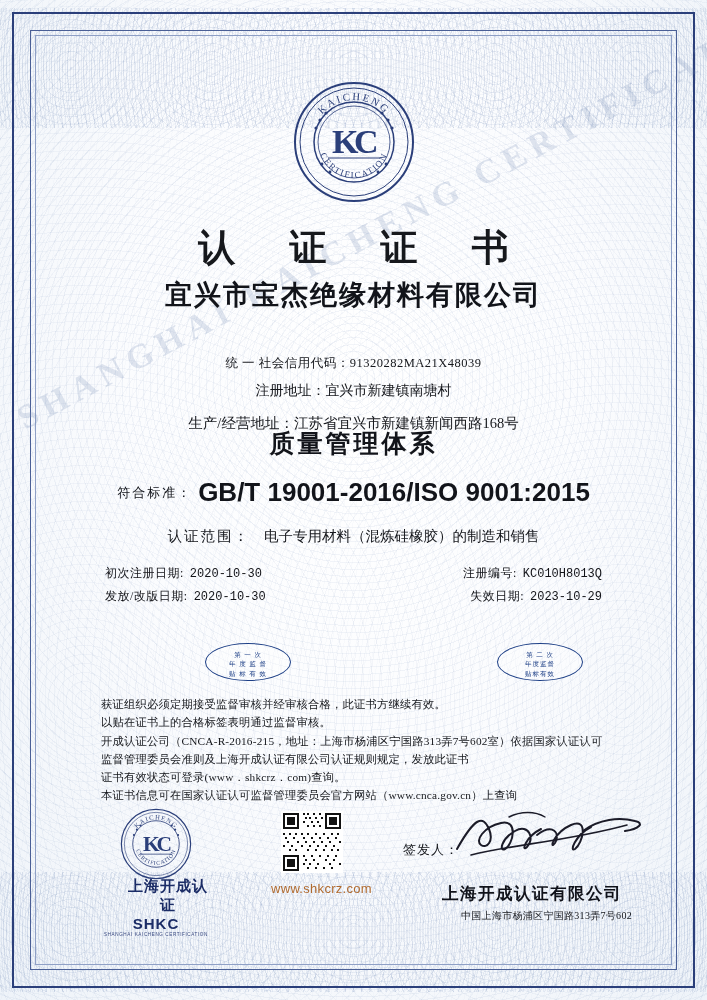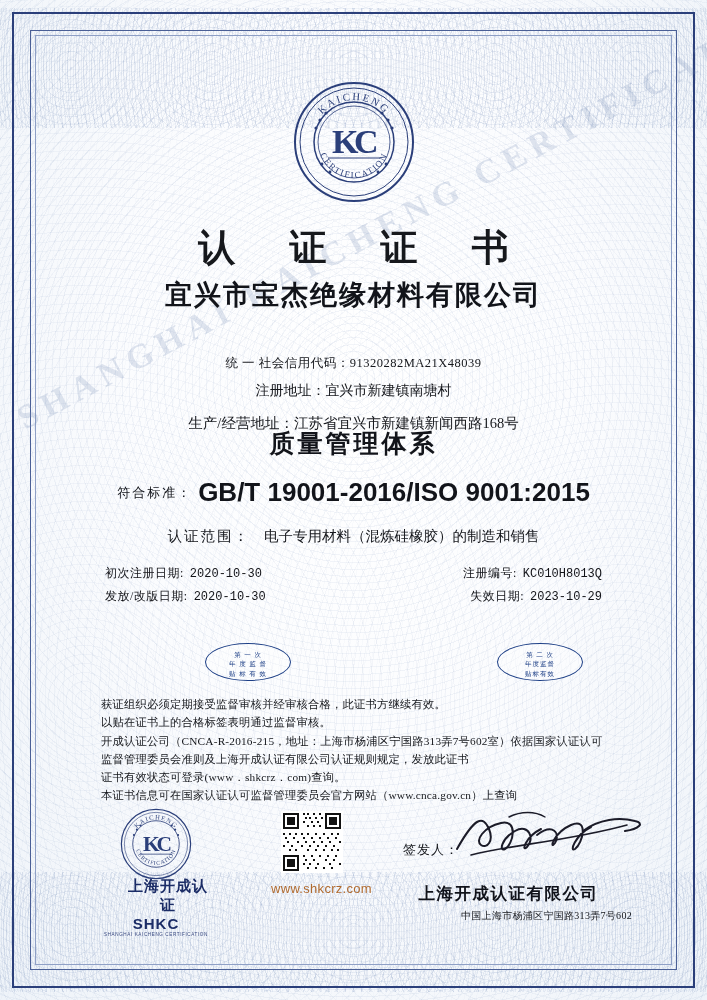--- a/index.html
+++ b/index.html
@@ -166,21 +166,21 @@
     font-family:"Liberation Sans", sans-serif;font-size:13px;color:#b06a2e;letter-spacing:.3px;
   }
   .sign-label{
     position:absolute;left:358px;top:796px;
     font-family:"Liberation Serif", serif;font-size:13px;color:#14161b;letter-spacing:1px;
   }
   .signature{
     position:absolute;left:404px;top:760px;width:210px;height:62px;
   }
   .issuer{
-    position:absolute;left:350px;right:40px;top:838px;text-align:center;
+    position:absolute;left:350px;right:40px;top:838px;text-align:right;
     font-family:Liberation Serif, serif;font-size:16.5px;font-weight:700;color:#10121a;letter-spacing:1.5px;
   }
   .issuer-addr{
     position:absolute;left:338px;right:30px;top:864px;text-align:right;
     font-family:Liberation Serif, serif;font-size:10px;color:#14161b;letter-spacing:.3px;
   }
 </style>
 </head>
 <body>
 

